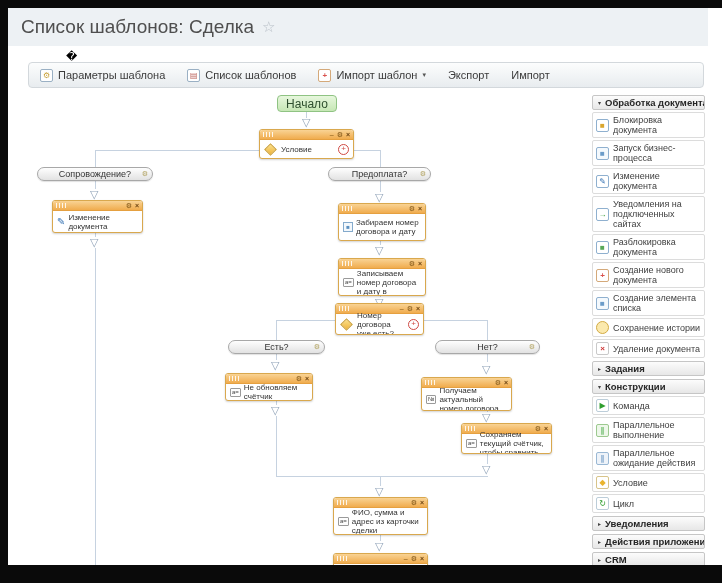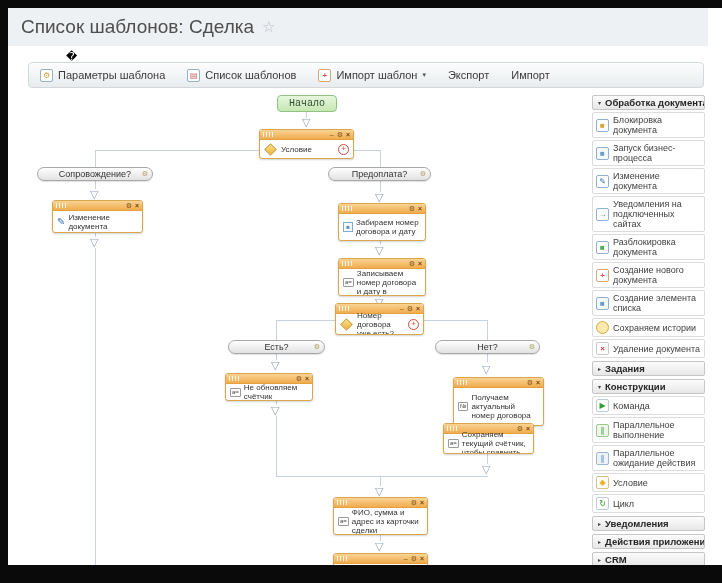--- a/index.html
+++ b/index.html
@@ -26,21 +26,21 @@
   .ti-new{color:#d9534f;border-color:#d4a97a;font-weight:bold;}
   .caret{font-size:7px;color:#555;}
 
   
   .canvas{position:absolute;left:0;top:80px;width:700px;height:477px;}
   .ln{position:absolute;background:#c6d2e0;}
   .arr{position:absolute;color:#93a5ba;font-size:11px;line-height:11px;font-family:"DejaVu Sans",sans-serif;}
 
   .start{position:absolute;left:269px;top:7px;width:60px;height:17px;box-sizing:border-box;
          background:linear-gradient(#e7f7dd,#c6e7b5);border:1px solid #8fc383;border-radius:4px;
-         font-size:10px;color:#2f4f2f;display:flex;align-items:center;justify-content:center;font-family:Liberation Mono, monospace;}
+         font-size:12px;color:#2f4f2f;display:flex;align-items:center;justify-content:center;}
 
   .pill{position:absolute;height:14px;box-sizing:border-box;background:linear-gradient(#fefefe,#e2e2e2);
         border:1px solid #a8a8a8;border-radius:8px;display:flex;align-items:center;justify-content:center;
         font-size:9px;color:#333;box-shadow:0 1px 1px rgba(0,0,0,.12);}
   .pill .pgear{position:absolute;right:4px;font-size:7px;color:#b3a463;line-height:8px;}
 
   .node{position:absolute;box-sizing:border-box;background:#fff;border:1px solid #d9a84e;border-radius:3px;
         box-shadow:0 1px 2px rgba(0,0,0,.18);overflow:hidden;}
   .nh{height:9px;background:linear-gradient(#f9d394,#f0ac4e);border-bottom:1px solid #e5a040;
       display:flex;align-items:center;}
@@ -259,35 +259,35 @@
           <span>⚙</span>
           <span class="hx">×</span>
         </span>
       </div>
       <div class="nb">
         <span class="ia">a=</span>
         <span class="nt">Не обновляем счётчик</span>
       </div>
     </div>
 
-    <div class="node" style="left:445px;top:289px;width:91px;height:49px">
+    <div class="node" style="left:413px;top:289px;width:91px;height:34px">
       <div class="nh">
         <span class="drag"></span>
         <span class="hic">
           <span>⚙</span>
           <span class="hx">×</span>
         </span>
       </div>
       <div class="nb">
         <span class="ia">№</span>
         <span class="nt">Получаем актуальный номер договора</span>
       </div>
     </div>
 
-    <div class="node" style="left:435px;top:335px;width:91px;height:31px">
+    <div class="node" style="left:453px;top:335px;width:91px;height:31px">
       <div class="nh">
         <span class="drag"></span>
         <span class="hic">
           <span>⚙</span>
           <span class="hx">×</span>
         </span>
       </div>
       <div class="nb">
         <span class="ia">a=</span>
         <span class="nt">Сохраняем текущий счётчик, чтобы сравнить</span>
@@ -348,21 +348,21 @@
       <div class="sbi">
         <span class="si si-new">+</span>
         <span>Создание нового документа</span>
       </div>
       <div class="sbi">
         <span class="si si-bp">■</span>
         <span>Создание элемента списка</span>
       </div>
       <div class="sbi">
         <span class="si si-hist"></span>
-        <span>Сохраняем истории</span>
+        <span>Сохранение истории</span>
       </div>
       <div class="sbi">
         <span class="si si-del">×</span>
         <span>Удаление документа</span>
       </div>
 
       <div class="sbh">
         <span class="sarr">▸</span>
         <span>Задания</span>
       </div>

